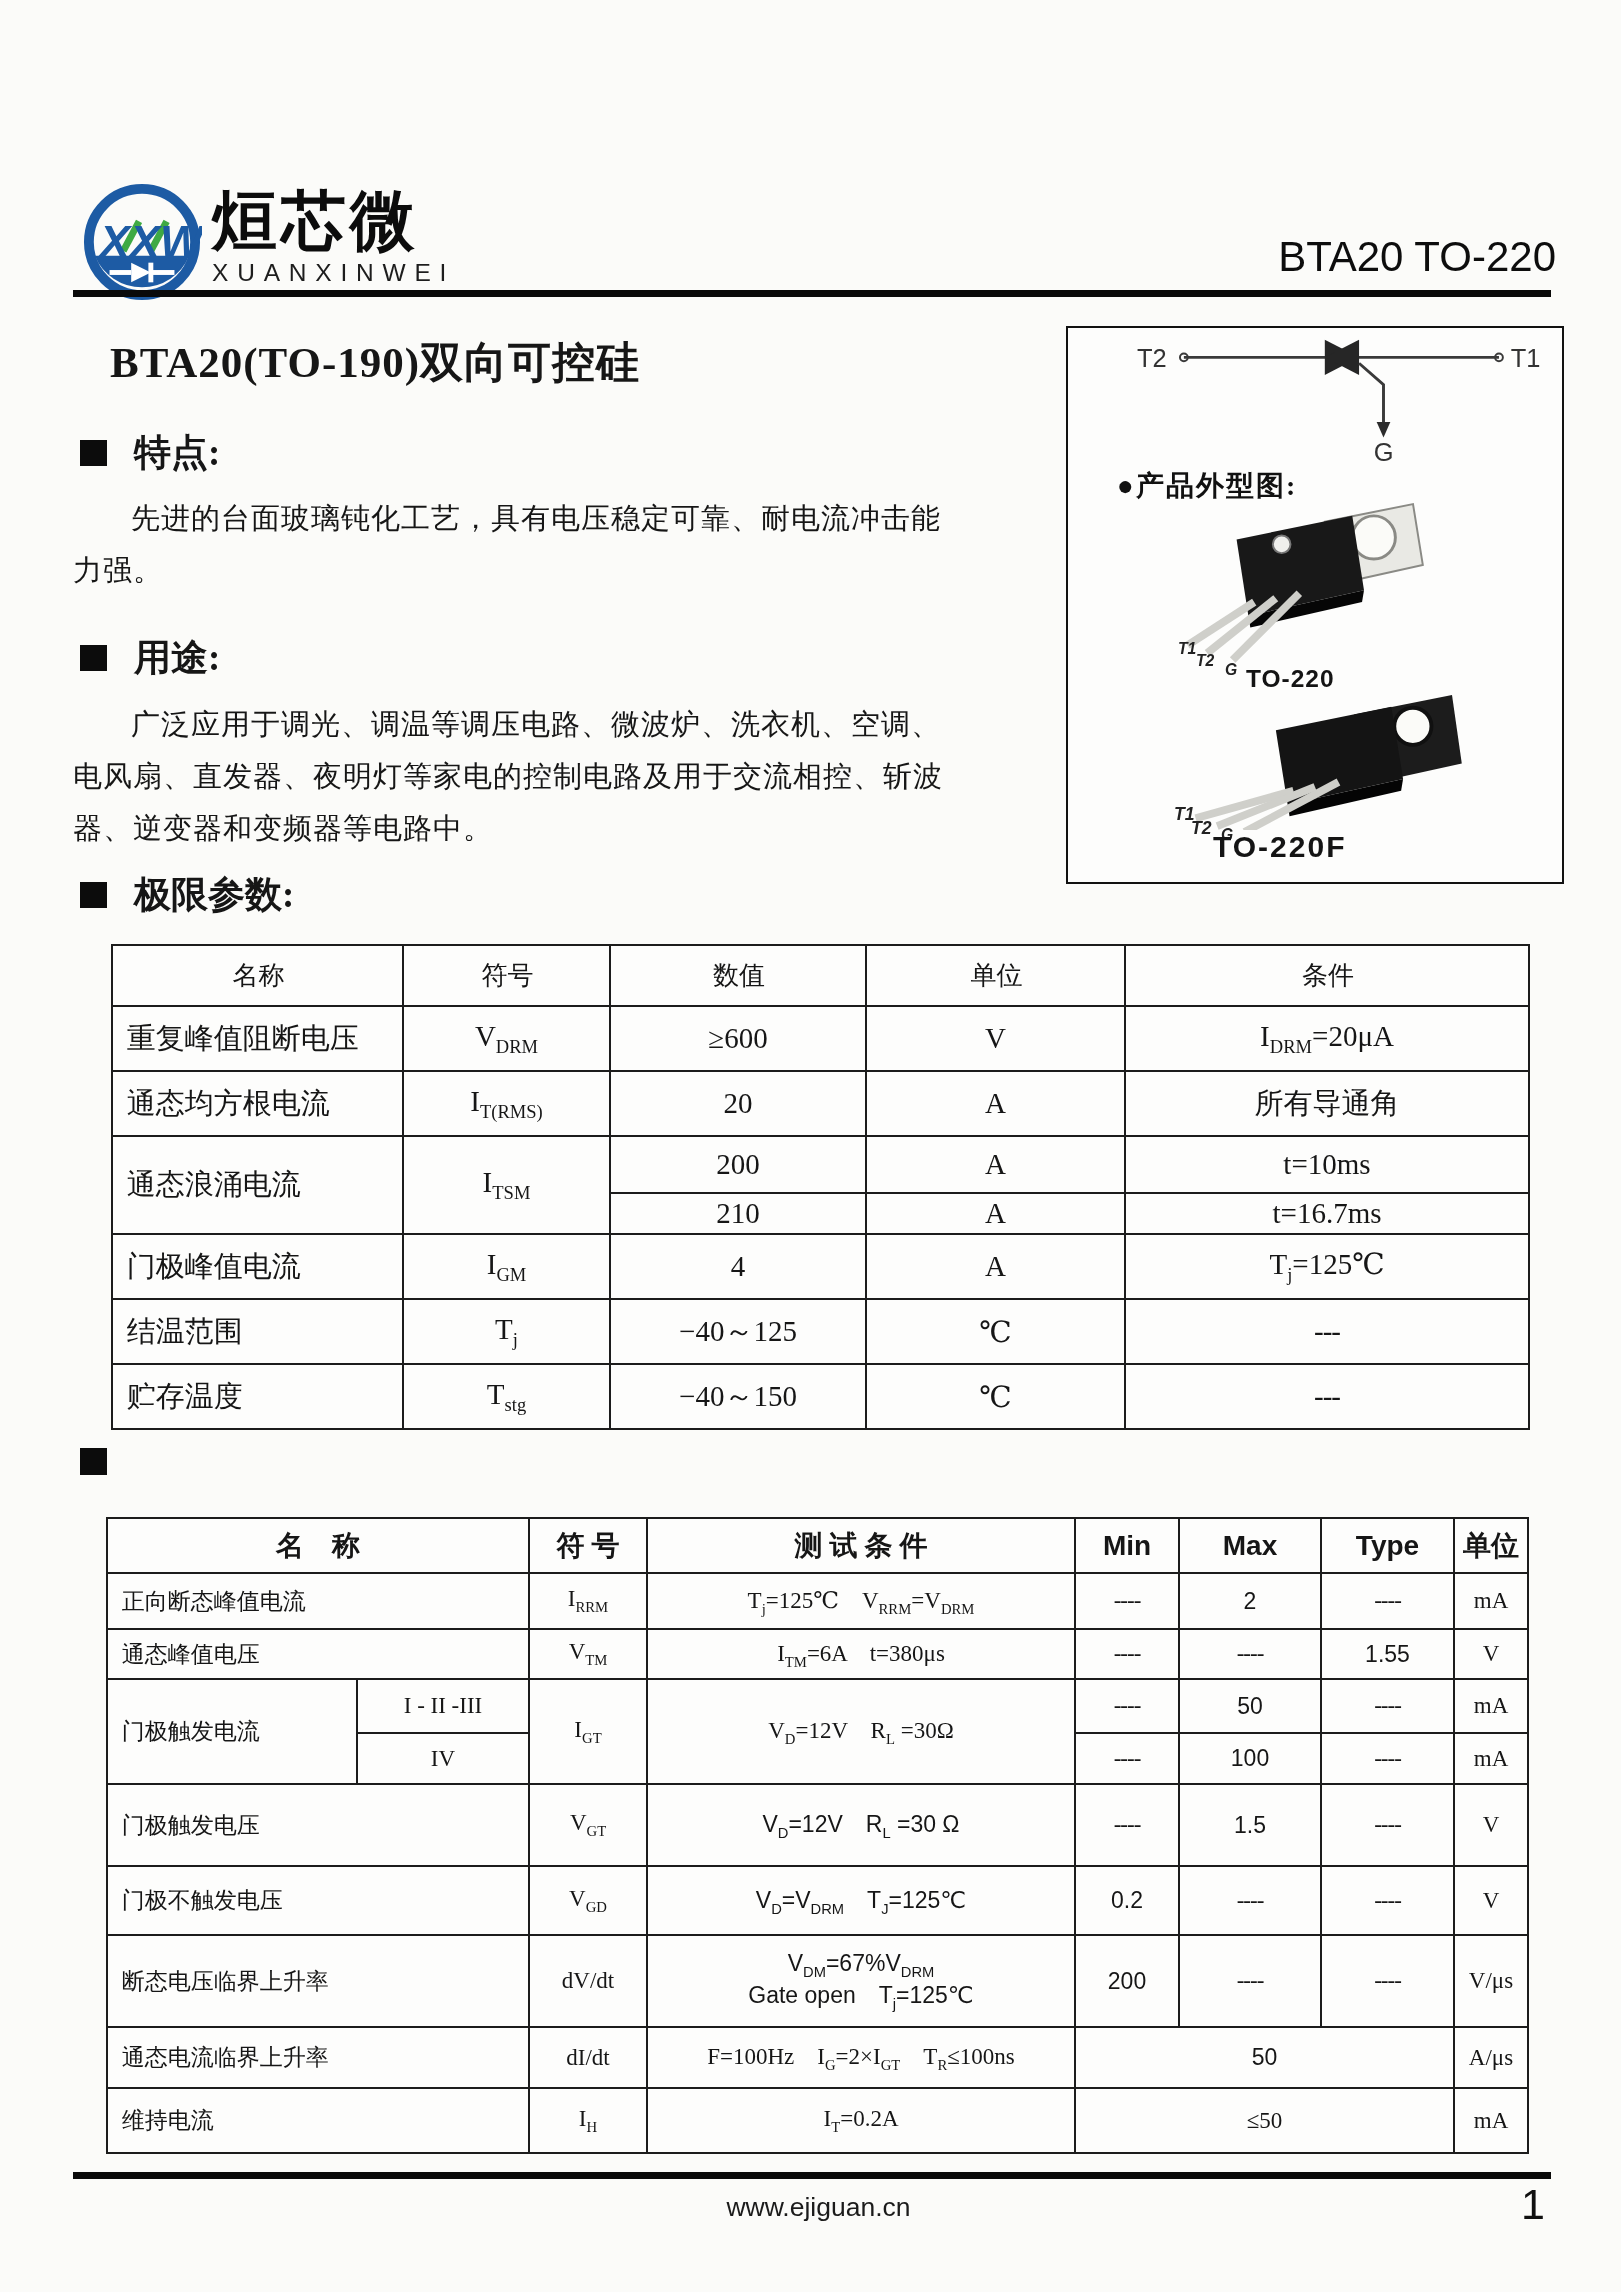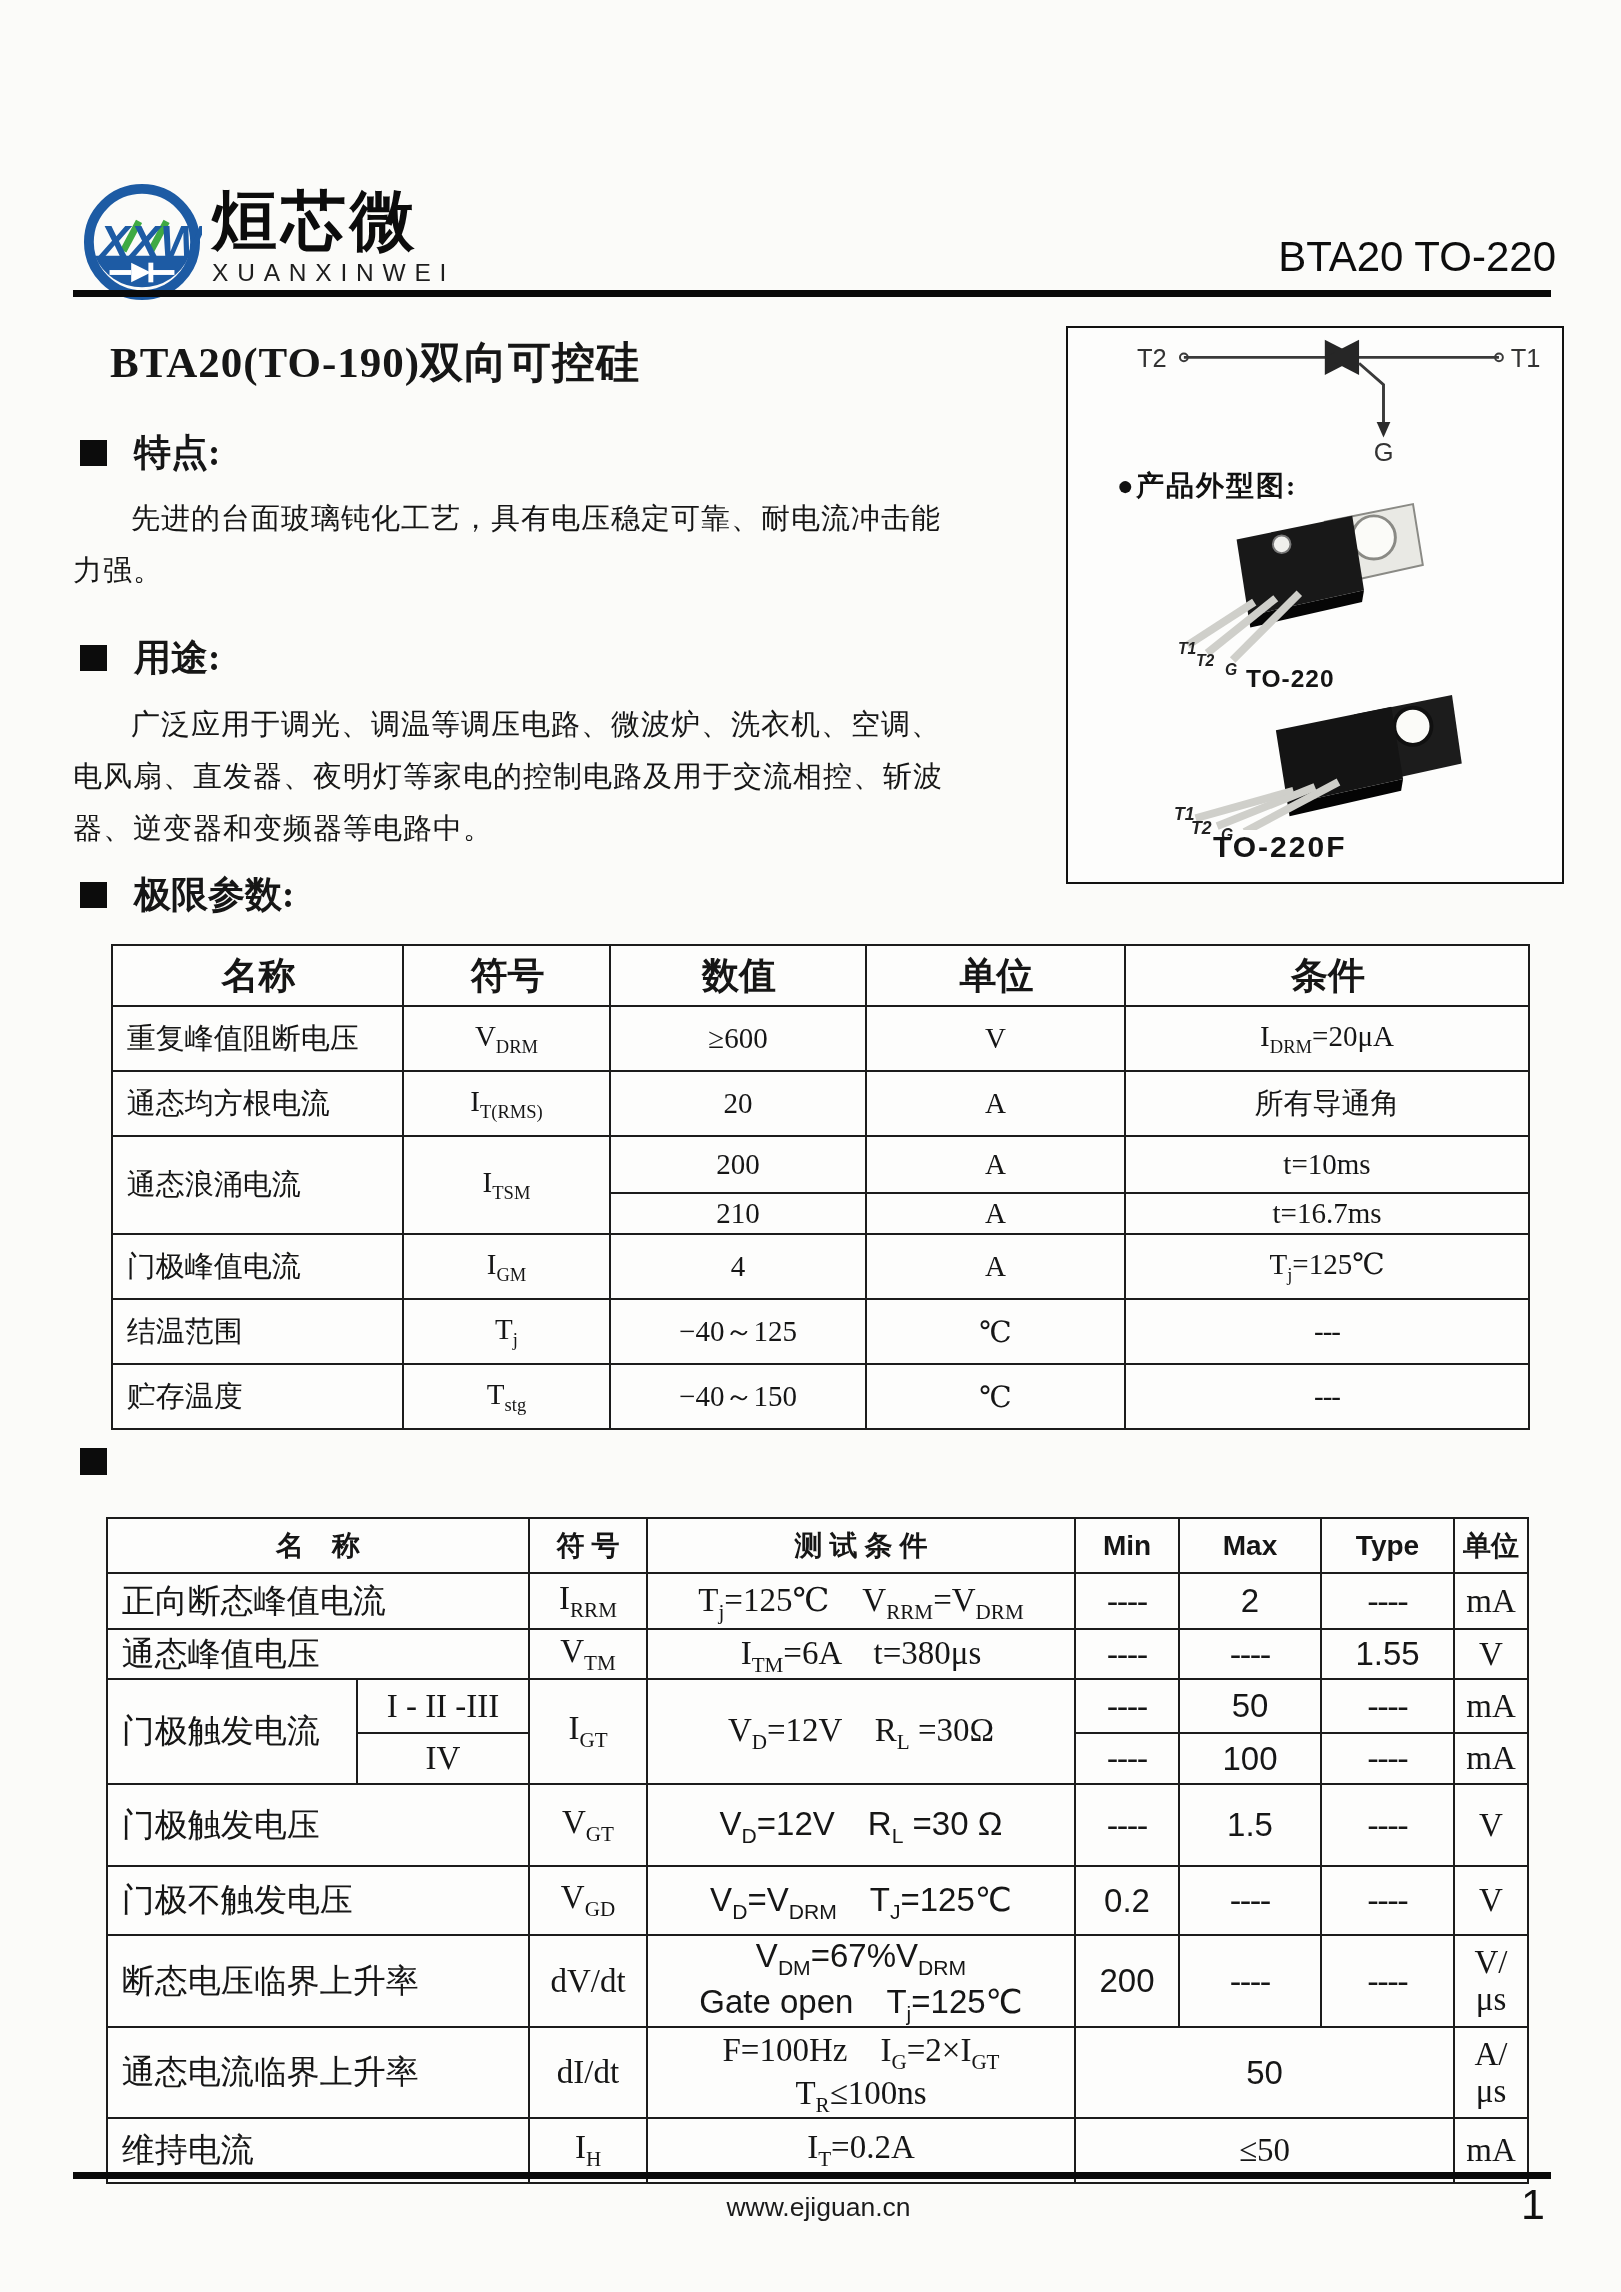--- a/index.html
+++ b/index.html
@@ -41,25 +41,25 @@
     font-weight:bold;color:#141414;}
   #cap-to220{left:178px;top:337px;font-size:24.5px;letter-spacing:1px;}
   #cap-to220f{left:145px;top:502px;font-size:30px;letter-spacing:2px;}
   .pinlbl{position:absolute;font-family:"Liberation Sans","DejaVu Sans",sans-serif;
     font-weight:bold;font-style:italic;font-size:15.7px;color:#222;}
   
   table{border-collapse:collapse;table-layout:fixed;background:#fdfdfc;}
   td,th{border:2px solid #1c1c1c;text-align:center;vertical-align:middle;padding:0 5.9px;
     overflow:hidden;}
   #limits-table{left:111px;top:944px;width:1416px;border:2.9px solid #111;}
-  #limits-table th{font-size:37px;font-weight:bold;padding-left:8px;}
+  #limits-table th{font-size:26px;font-weight:normal;padding-left:8px;}
   #limits-table td{font-size:29px;}
   #elec-table{left:106px;top:1517px;width:1421px;border:2.9px solid #111;}
   #elec-table th{font-size:28px;font-weight:bold;}
-  #elec-table td{font-size:33px;}
+  #elec-table td{font-size:23px;}
   .sans{font-family:"Liberation Sans","DejaVu Sans",sans-serif;}
   .name-cell{text-align:left;padding-left:13.7px;}
   sub{font-size:64%;}
   .dash{letter-spacing:-1px;}
   
   #footer-url{left:16px;right:0;top:2192px;text-align:center;
     font-family:"Liberation Sans","DejaVu Sans",sans-serif;font-size:26.5px;color:#1b1b1b;}
   #page-num{right:76px;top:2180px;font-family:"Liberation Sans","DejaVu Sans",sans-serif;
     font-size:43px;color:#101010;}
 </style>

